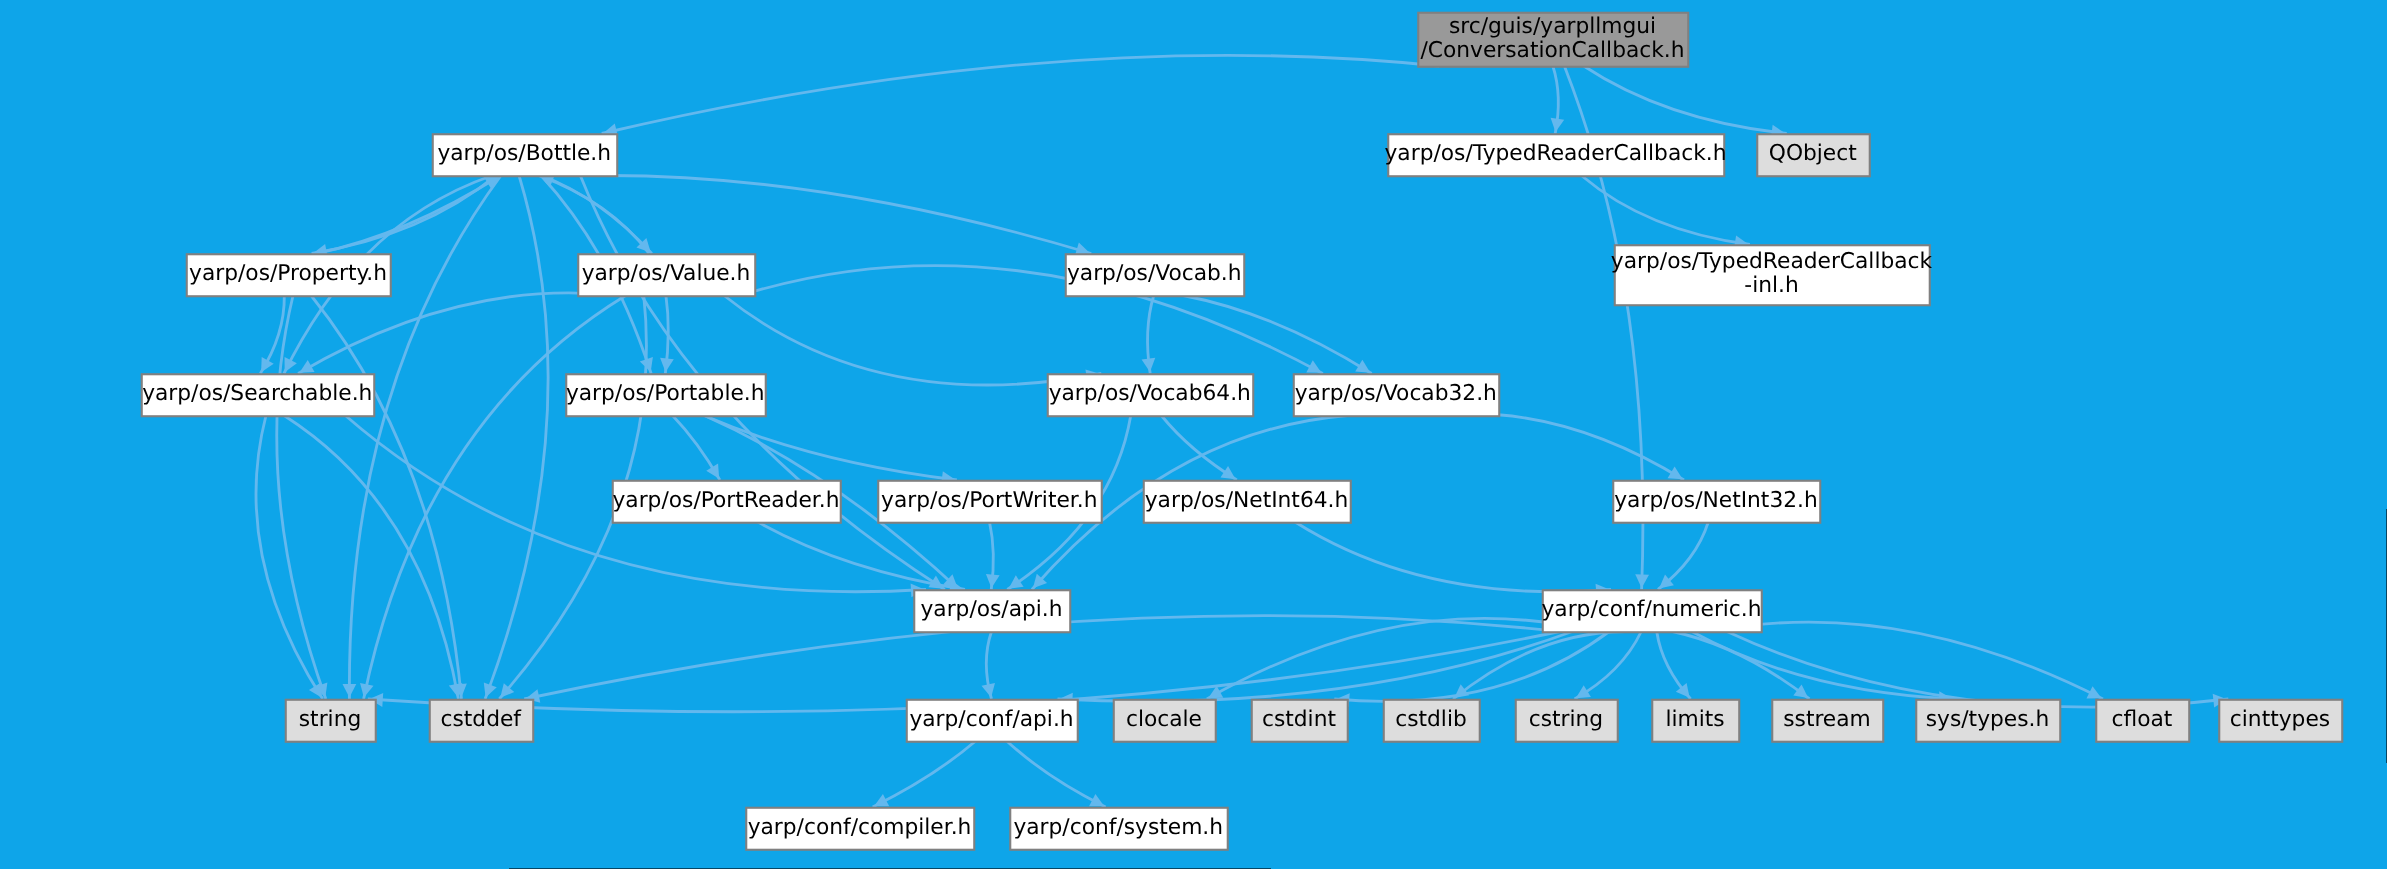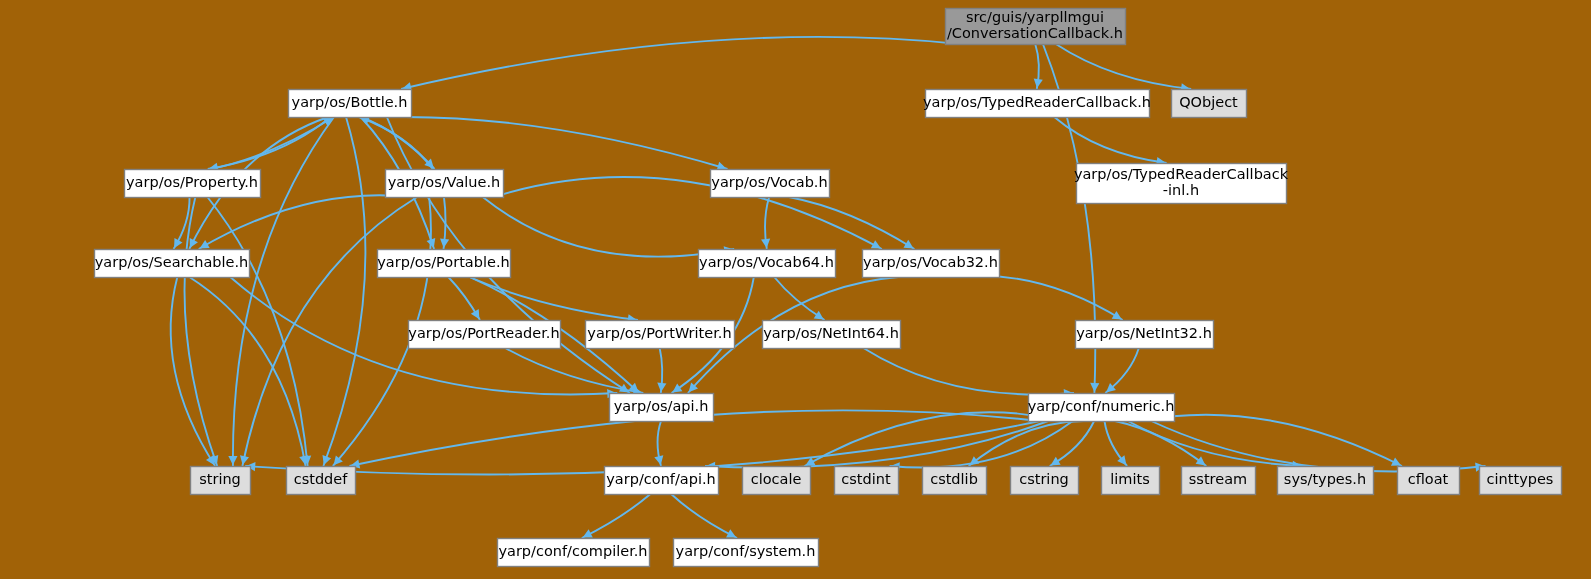--- a/index.html
+++ b/index.html
@@ -4,21 +4,21 @@
 <style>
   html, body {
     margin: 0;
     padding: 0;
     background: #000000;
   }
   #canvas-wrap {
     position: relative;
     width: 1591px;
     height: 579px;
-    background: #a16207;
+    background: #0ea5e9;
     overflow: hidden;
     font-family: "DejaVu Sans", sans-serif;
   }
   svg#graph {
     position: absolute;
     left: 0;
     top: 0;
     width: 1591px;
     height: 579px;
   }

